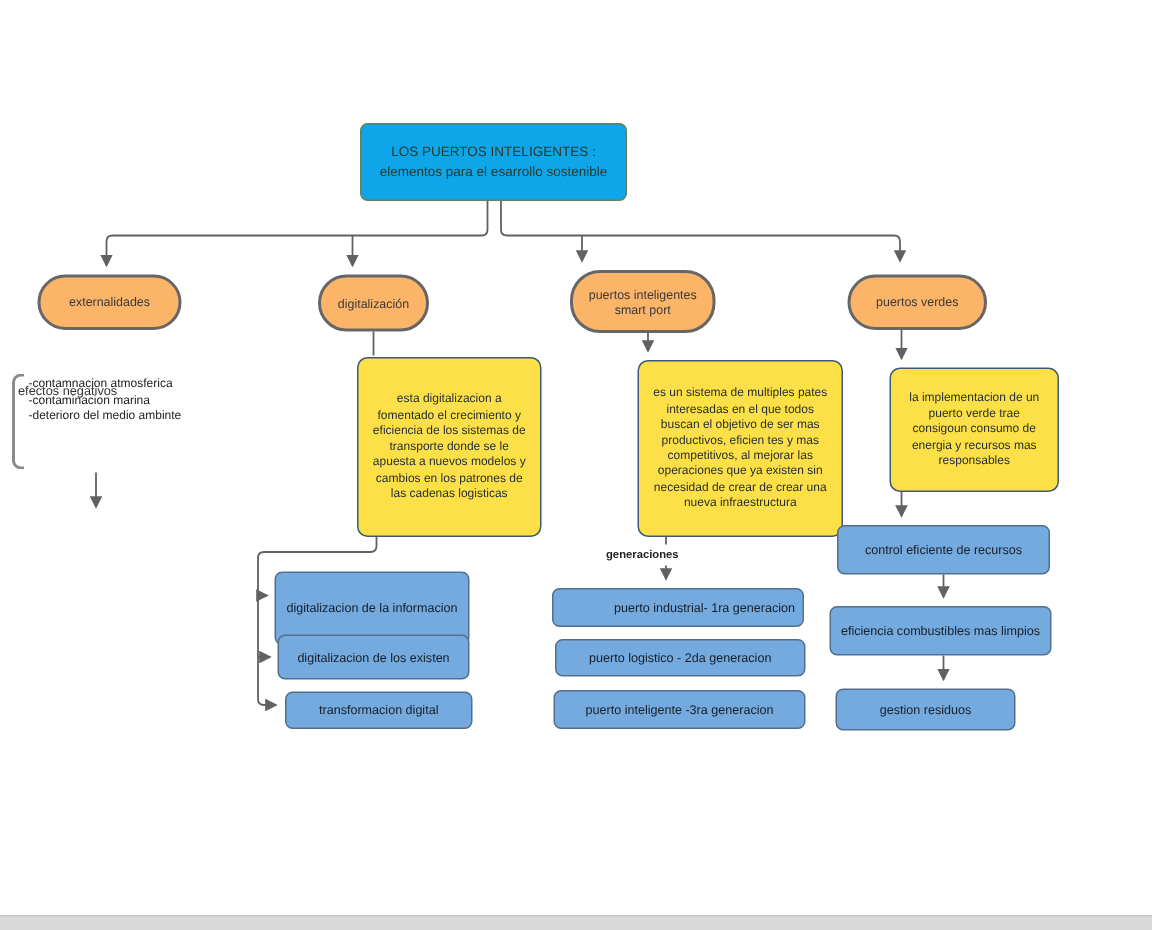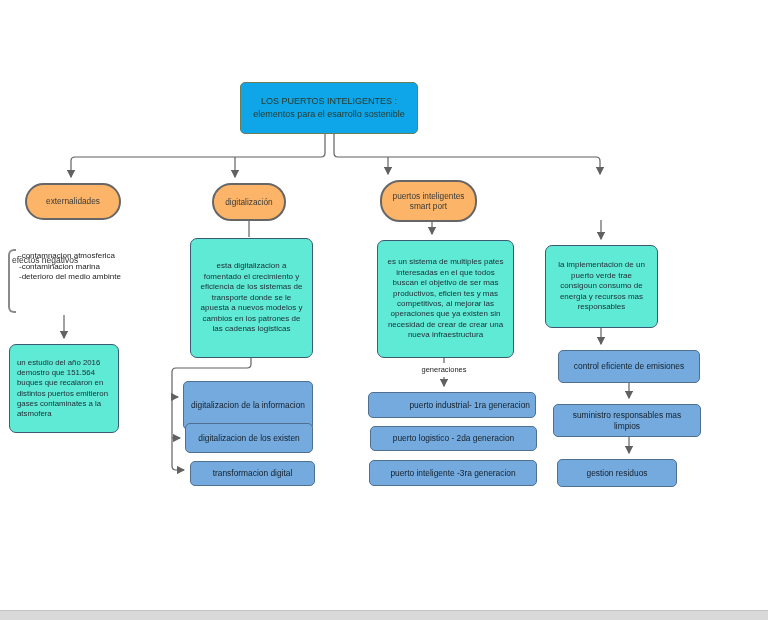--- a/index.html
+++ b/index.html
@@ -14,32 +14,32 @@
   }
   .title-box{
     background:#0ea5e9;border:1.5px solid #66815a;border-radius:5px;
     font-size:9px;color:#2b3a2b;line-height:1.4;padding:3px 7px;
   }
   .oval{
     background:#fcb568;border:2px solid #666666;border-radius:20px;
     font-size:8.3px;color:#3a3a3a;line-height:1.25;padding:2px 5px;
   }
   .bigbox{
-    background:#5eead4;border:1.4px solid #3c5a74;border-radius:7px;
-    font-size:8px;color:#1f2b36;line-height:1.31;padding:4px 6px;
+    background:#fde047;border:1.4px solid #3c5a74;border-radius:7px;
+    font-size:8px;color:#1f2b36;line-height:1.31;padding:4px 6px;margin-left:48px;
   }
   .bigbox.left{justify-content:flex-start;text-align:left;font-size:7.8px;padding:5px 7px;}
   .smbox{
     background:#74aade;border:1.4px solid #50708e;border-radius:5px;
     font-size:8.4px;color:#15202b;line-height:1.25;padding:2px 5px;
   }
   .plain-label{position:absolute;font-size:8.5px;color:#333333;margin-top:28px;}
   .mini-label{
-    position:absolute;font-size:7.5px;font-weight:normal;color:#222222;
-    text-align:center;
+    position:absolute;font-size:7.5px;font-weight:bold;color:#222222;
+    text-align:left;
   }
   .pre{white-space:pre-line;}
   .bracket{
     position:absolute;box-sizing:border-box;width:8px;
     border-left:2px solid #8a8a8a;border-top:2px solid #8a8a8a;
     border-bottom:2px solid #8a8a8a;border-radius:6px 0 0 6px;
   }
   .effects-text{
     position:absolute;font-size:8px;color:#222222;line-height:1.32;text-align:left;
   }
@@ -93,23 +93,20 @@
     <span>externalidades</span>
   </div>
 
   <div class="plain-label" style="left:12px;top:227px;">efectos negativos</div>
 
   <div class="bracket" style="left:8px;top:249px;height:64px;"></div>
   <div class="effects-text pre" style="left:19px;top:251px;width:102px;">-contamnacion atmosferica
 -contaminacion marina
 -deterioro del medio ambinte</div>
 
-  <div class="node bigbox left" style="left:9px;top:344px;width:110px;height:89px;">
-    <span>un estudio del año 2016 demostro que 151.564 buques que recalaron en distintos puertos emitieron gases contaminates a la atsmofera</span>
-  </div>
 
   <div class="node oval" style="left:212px;top:183px;width:74px;height:38px;">
     <span>digitalización</span>
   </div>
 
   <div class="node bigbox" style="left:190px;top:238px;width:123px;height:120px;">
     <span>esta digitalizacion a fomentado el crecimiento y eficiencia de los sistemas de transporte donde se le apuesta a nuevos modelos y cambios en los patrones de las cadenas logisticas</span>
   </div>
 
   <div class="node smbox" style="left:183px;top:381px;width:130px;height:49px;">
@@ -135,29 +132,32 @@
   <div class="node smbox" style="left:368px;top:392px;width:168px;height:26px;justify-content:flex-end;">
     <span>puerto industrial- 1ra generacion</span>
   </div>
   <div class="node smbox" style="left:370px;top:426px;width:167px;height:25px;">
     <span>puerto logistico - 2da generacion</span>
   </div>
   <div class="node smbox" style="left:369px;top:460px;width:168px;height:26px;">
     <span>puerto inteligente -3ra generacion</span>
   </div>
 
+  <div class="node oval" style="left:565px;top:183px;width:93px;height:37px;">
+    <span>puertos verdes</span>
+  </div>
 
   <div class="node bigbox" style="left:545px;top:245px;width:113px;height:83px;">
     <span>la implementacion de un puerto verde trae consigoun consumo de energia y recursos mas responsables</span>
   </div>
 
   <div class="node smbox" style="left:558px;top:350px;width:142px;height:33px;">
-    <span>control eficiente de emisiones</span>
+    <span>control eficiente de recursos</span>
   </div>
   <div class="node smbox" style="left:553px;top:404px;width:148px;height:33px;">
-    <span>suministro responsables mas limpios</span>
+    <span>eficiencia combustibles mas limpios</span>
   </div>
   <div class="node smbox" style="left:557px;top:459px;width:120px;height:28px;">
     <span>gestion residuos</span>
   </div>
 
   <div class="bottom-bar"></div>
 </div>
 
 </body></html>

